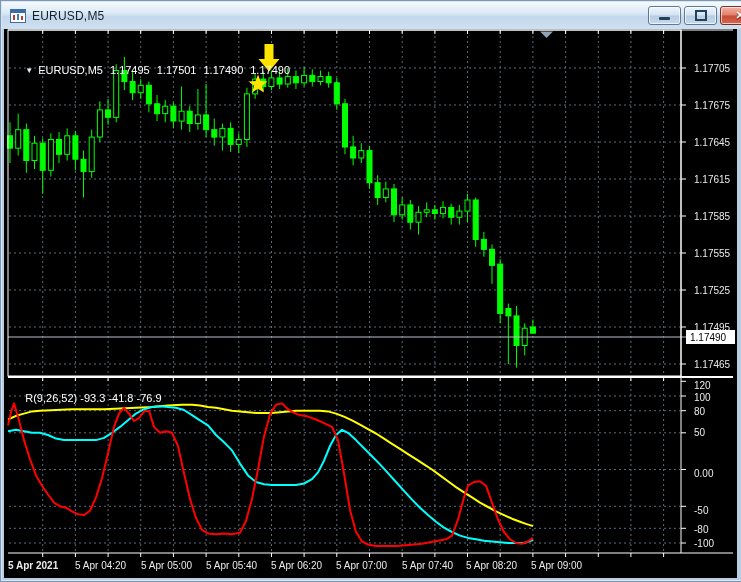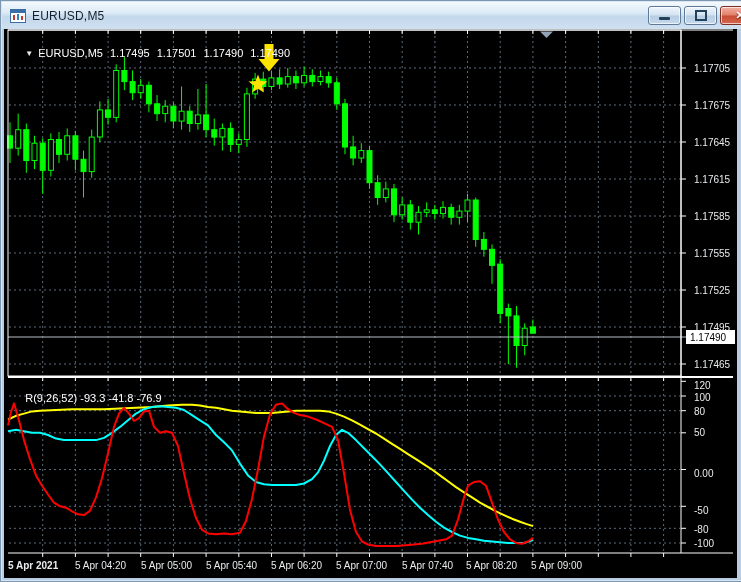--- a/index.html
+++ b/index.html
@@ -368,21 +368,21 @@
           <text x="402" y="569" fill="#e8eaec" font-size="10">5 Apr 07:40</text>
           <text x="466" y="569" fill="#e8eaec" font-size="10">5 Apr 08:20</text>
           <text x="531" y="569" fill="#e8eaec" font-size="10">5 Apr 09:00</text>
         </g>
         <polygon points="264.5,44 273.5,44 273.5,59 279.5,59 269,71.5 258.5,59 264.5,59" fill="#ffe400"></polygon>
         <polygon points="258.0,74.5 260.5,81.1 267.5,81.4 262.0,85.8 263.9,92.6 258.0,88.7 252.1,92.6 254.0,85.8 248.5,81.4 255.5,81.1" fill="#ffe400"></polygon>
         <polygon points="540,31.5 553,31.5 546.5,38" fill="#93a3b5"></polygon>
       </svg>
   </div>
 
-  <div class="overlay-label" style="left:13px;top:35px;text-align:right;">
+  <div class="overlay-label" style="left:13px;top:52px;text-align:right;">
     <span class="dd-tri">▼</span><span>EURUSD,M5</span><span class="hdr-num">1.17495</span><span class="hdr-num">1.17501</span><span class="hdr-num">1.17490</span><span class="hdr-num">1.17490</span>
   </div>
 
   <div class="overlay-label" style="left:13px;top:380px;font-size:11px;">
     <span>R(9,26,52)</span>&nbsp;<span>-93.3 -41.8 -76.9</span>
   </div>
 
   <div class="price-box" style="left:686px;top:330px;width:49px;height:14px;">
     <span>1.17490</span>
   </div>

